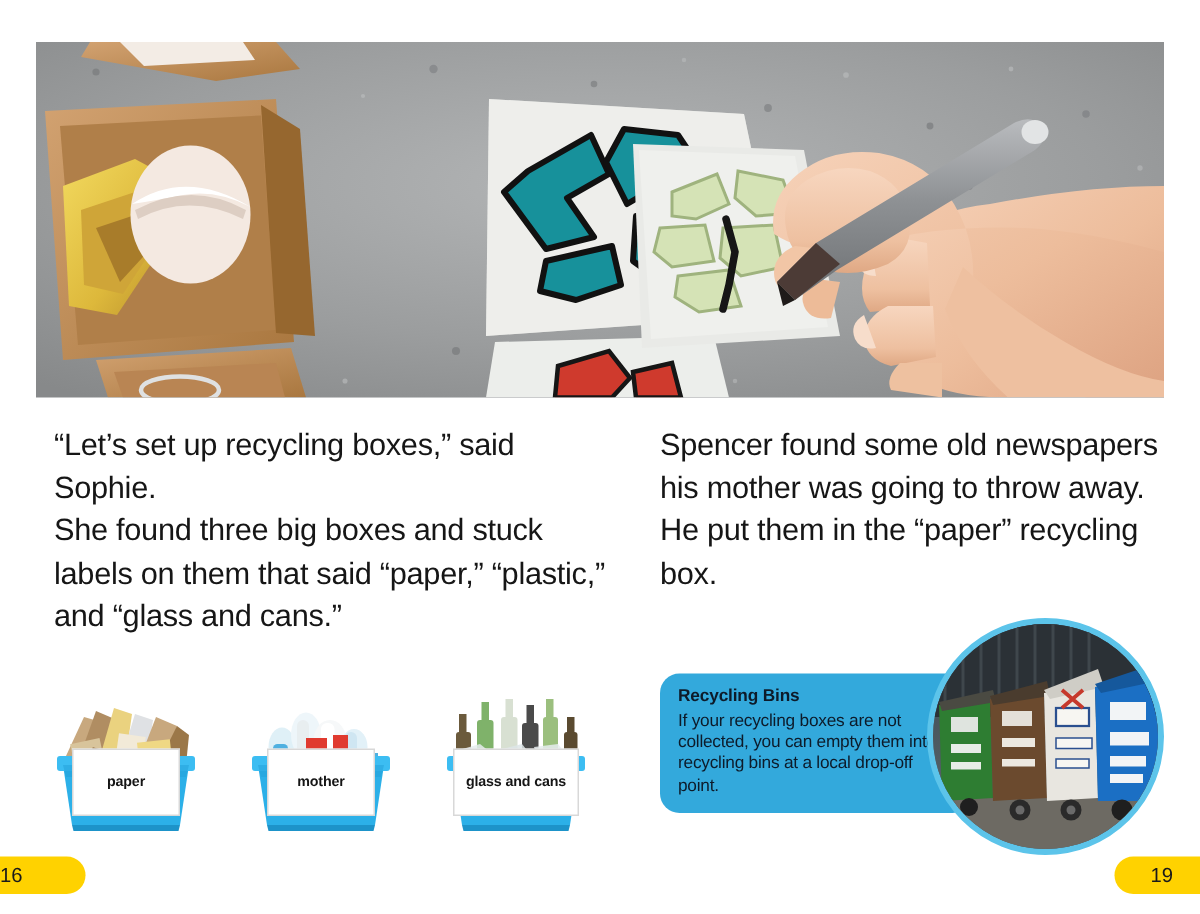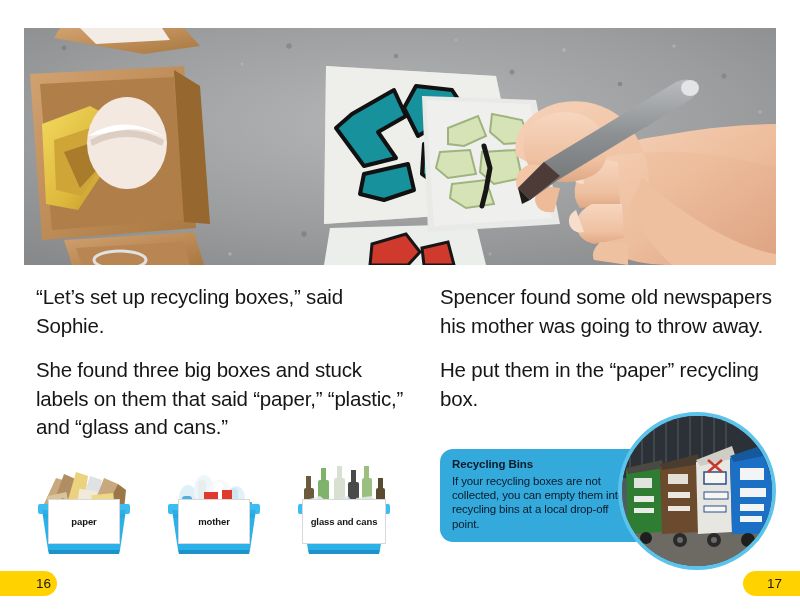--- a/index.html
+++ b/index.html
@@ -34,21 +34,20 @@
     color: #161616;
   }
   .col-left  { left: 36px; width: 370px; }
   .col-right { left: 440px; width: 340px; }
 
   .para {
     font-size: 20.5px;
     line-height: 28.5px;
     letter-spacing: -0.2px;
     color: #161616;
-    margin-bottom: 16px;
   }
   .para:last-child { margin-bottom: 0; }
 
   
   .bins-row {
     position: absolute;
     left: 30px; top: 458px;
     width: 370px; height: 100px;
     display: flex;
     align-items: flex-end;
@@ -119,21 +118,21 @@
     background: #ffd200;
     display: flex;
     align-items: center;
     font-size: 13.5px;
     color: #1a1a1a;
     font-family: "Liberation Sans", sans-serif;
   }
   .pagetab-left {
     left: 0; width: 57px;
     border-radius: 0 13px 13px 0;
-    justify-content: flex-end;
+    justify-content: flex-start;
     padding-right: 6px;
   }
   .pagetab-right {
     right: 0; width: 57px;
     border-radius: 13px 0 0 13px;
     justify-content: center;
     padding-left: 6px;
   }
 </style>
 </head>
@@ -441,16 +440,16 @@
       <circle cx="126" cy="124" r="7" fill="#1f1f1f"></circle>
       <circle cx="58" cy="124" r="3" fill="#6a6a6a"></circle>
       <circle cx="92" cy="124" r="3" fill="#6a6a6a"></circle>
     </svg>
   </div>
 
   <div class="pagetab pagetab-left">
     <span>16</span>
   </div>
   <div class="pagetab pagetab-right">
-    <span>17</span>
+    <span>19</span>
   </div>
 
 </div>
 
 </body></html>

